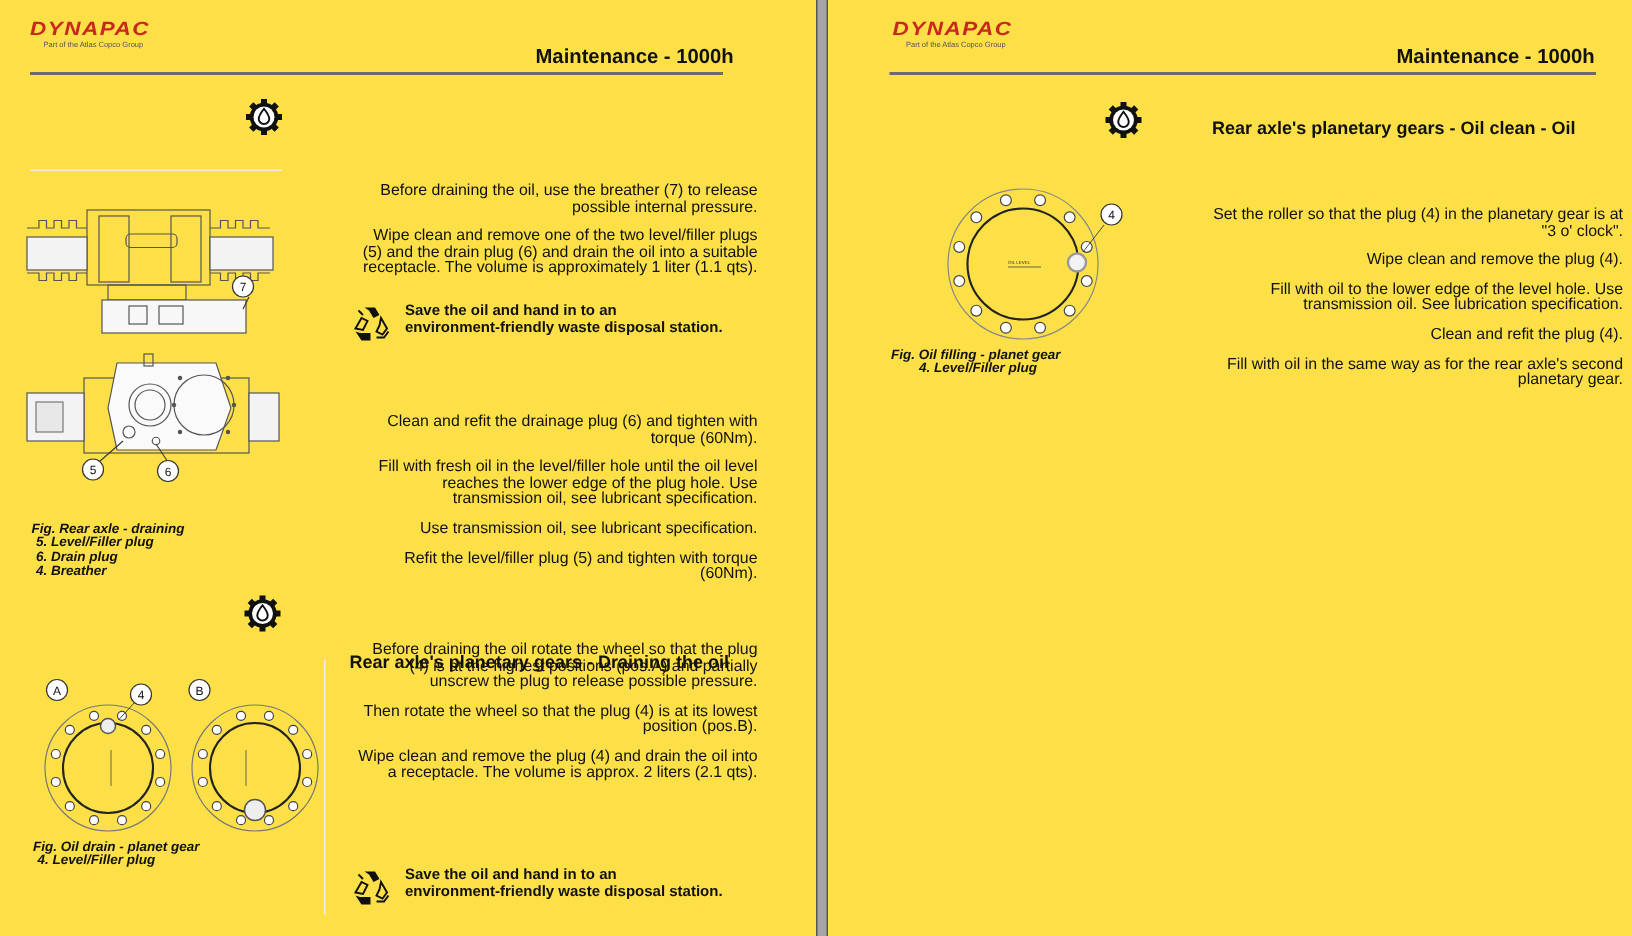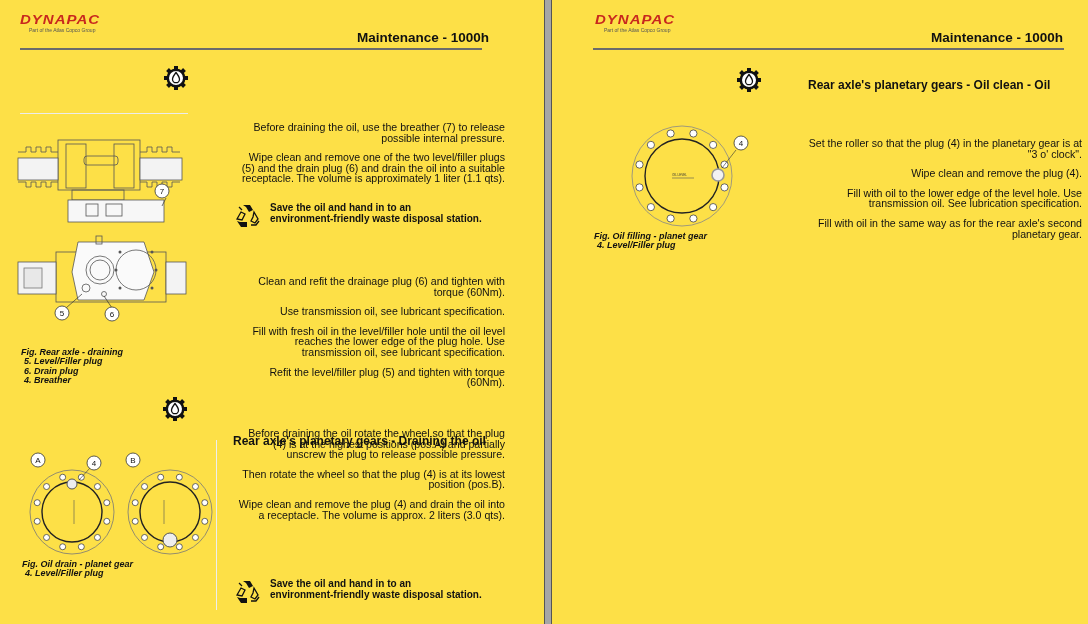--- a/index.html
+++ b/index.html
@@ -142,22 +142,22 @@
       <path d="M9 9 L6 6" stroke="#111" stroke-width="1.3"></path>
     </svg>
     <div class="eco-text">
       <div>Save the oil and hand in to an</div>
       <div>environment-friendly waste disposal station.</div>
     </div>
   </div>
 
   <div class="para" style="left:233px; top:276px; width:272px;">
     <p>Clean and refit the drainage plug (6) and tighten with torque (60Nm).</p>
+    <p>Fill with fresh oil in the level/filler hole until the oil level reaches the lower edge of the plug hole. Use transmission oil, see lubricant specification.</p>
     <p>Use transmission oil, see lubricant specification.</p>
-    <p>Fill with fresh oil in the level/filler hole until the oil level reaches the lower edge of the plug hole. Use transmission oil, see lubricant specification.</p>
     <p>Refit the level/filler plug (5) and tighten with torque (60Nm).</p>
   </div>
 
   <svg class="section-icon" style="left:162px; top:396px;" viewBox="0 0 26 26">
     <g fill="#111">
       <circle cx="13" cy="13" r="9.5"></circle>
       <rect x="11" y="1" width="4" height="5"></rect>
       <rect x="11" y="20" width="4" height="5"></rect>
       <rect x="1" y="11" width="5" height="4"></rect>
       <rect x="20" y="11" width="5" height="4"></rect>
@@ -228,21 +228,21 @@
   </svg>
 
   <div class="caption" style="left:22px; top:560px;">
     <div>Fig. Oil drain - planet gear</div>
     <div class="item">4. Level/Filler plug</div>
   </div>
 
   <div class="para" style="left:233px; top:428px; width:272px;">
     <p>Before draining the oil rotate the wheel so that the plug (4) is at the highest positions (pos.A) and partially unscrew the plug to release possible pressure.</p>
     <p>Then rotate the wheel so that the plug (4) is at its lowest position (pos.B).</p>
-    <p>Wipe clean and remove the plug (4) and drain the oil into a receptacle. The volume is approx. 2 liters (3.0 qts).</p>
+    <p>Wipe clean and remove the plug (4) and drain the oil into a receptacle. The volume is approx. 2 liters (2.1 qts).</p>
   </div>
 
   <div class="eco" style="left:233px; top:577px;">
     <svg class="eco-icon" viewBox="0 0 30 30">
       <path d="M10 4 L17 4 L20 9 L16 11 L13 6 Z" fill="#111"></path>
       <path d="M21 11 L25 18 L22 22 L18 20 L20 16 Z" fill="none" stroke="#111" stroke-width="1.3"></path>
       <path d="M4 18 L8 11 L12 13 L9 19 Z" fill="none" stroke="#111" stroke-width="1.3"></path>
       <path d="M4 20 L8 26 L14 26 L14 21 L7 21 Z" fill="#111"></path>
       <path d="M18 24 L23 24 L26 20" fill="none" stroke="#111" stroke-width="1.3"></path>
       <path d="M9 9 L6 6" stroke="#111" stroke-width="1.3"></path>
@@ -302,24 +302,25 @@
         <circle cx="100.50" cy="44.61" r="3.6"></circle>
       </g>
     <circle cx="94" cy="55" r="6" fill="#f2f2f2" stroke="#999" stroke-width="1.6"></circle>
     <line x1="48" y1="58" x2="70" y2="58" stroke="#555" stroke-width="0.6"></line>
     <text x="48" y="56" font-family="Liberation Sans, sans-serif" font-size="3" fill="#333">OIL LEVEL</text>
     <line x1="98" y1="48" x2="112" y2="30" stroke="#333" stroke-width="0.6"></line>
     <circle cx="117" cy="23" r="7" fill="#fff" stroke="#333" stroke-width="0.8"></circle>
     <text x="117" y="26" font-family="Liberation Sans, sans-serif" font-size="8" text-anchor="middle" fill="#111">4</text>
   </svg>
 
-  <div class="caption" style="left:42px; top:232px;">
+  <div class="caption" style="left:42px; top:232px;text-align:center;">
     <div>Fig. Oil filling - planet gear</div>
     <div class="item">4. Level/Filler plug</div>
   </div>
 
   <div class="para" style="left:255px; top:122px; width:275px;margin-top:16px;">
     <p>Set the roller so that the plug (4) in the planetary gear is at "3 o' clock".</p>
     <p>Wipe clean and remove the plug (4).</p>
     <p>Fill with oil to the lower edge of the level hole. Use transmission oil. See lubrication specification.</p>
+    <p>Clean and refit the plug (4).</p>
     <p>Fill with oil in the same way as for the rear axle's second planetary gear.</p>
   </div>
 </div>
 
 </body></html>

